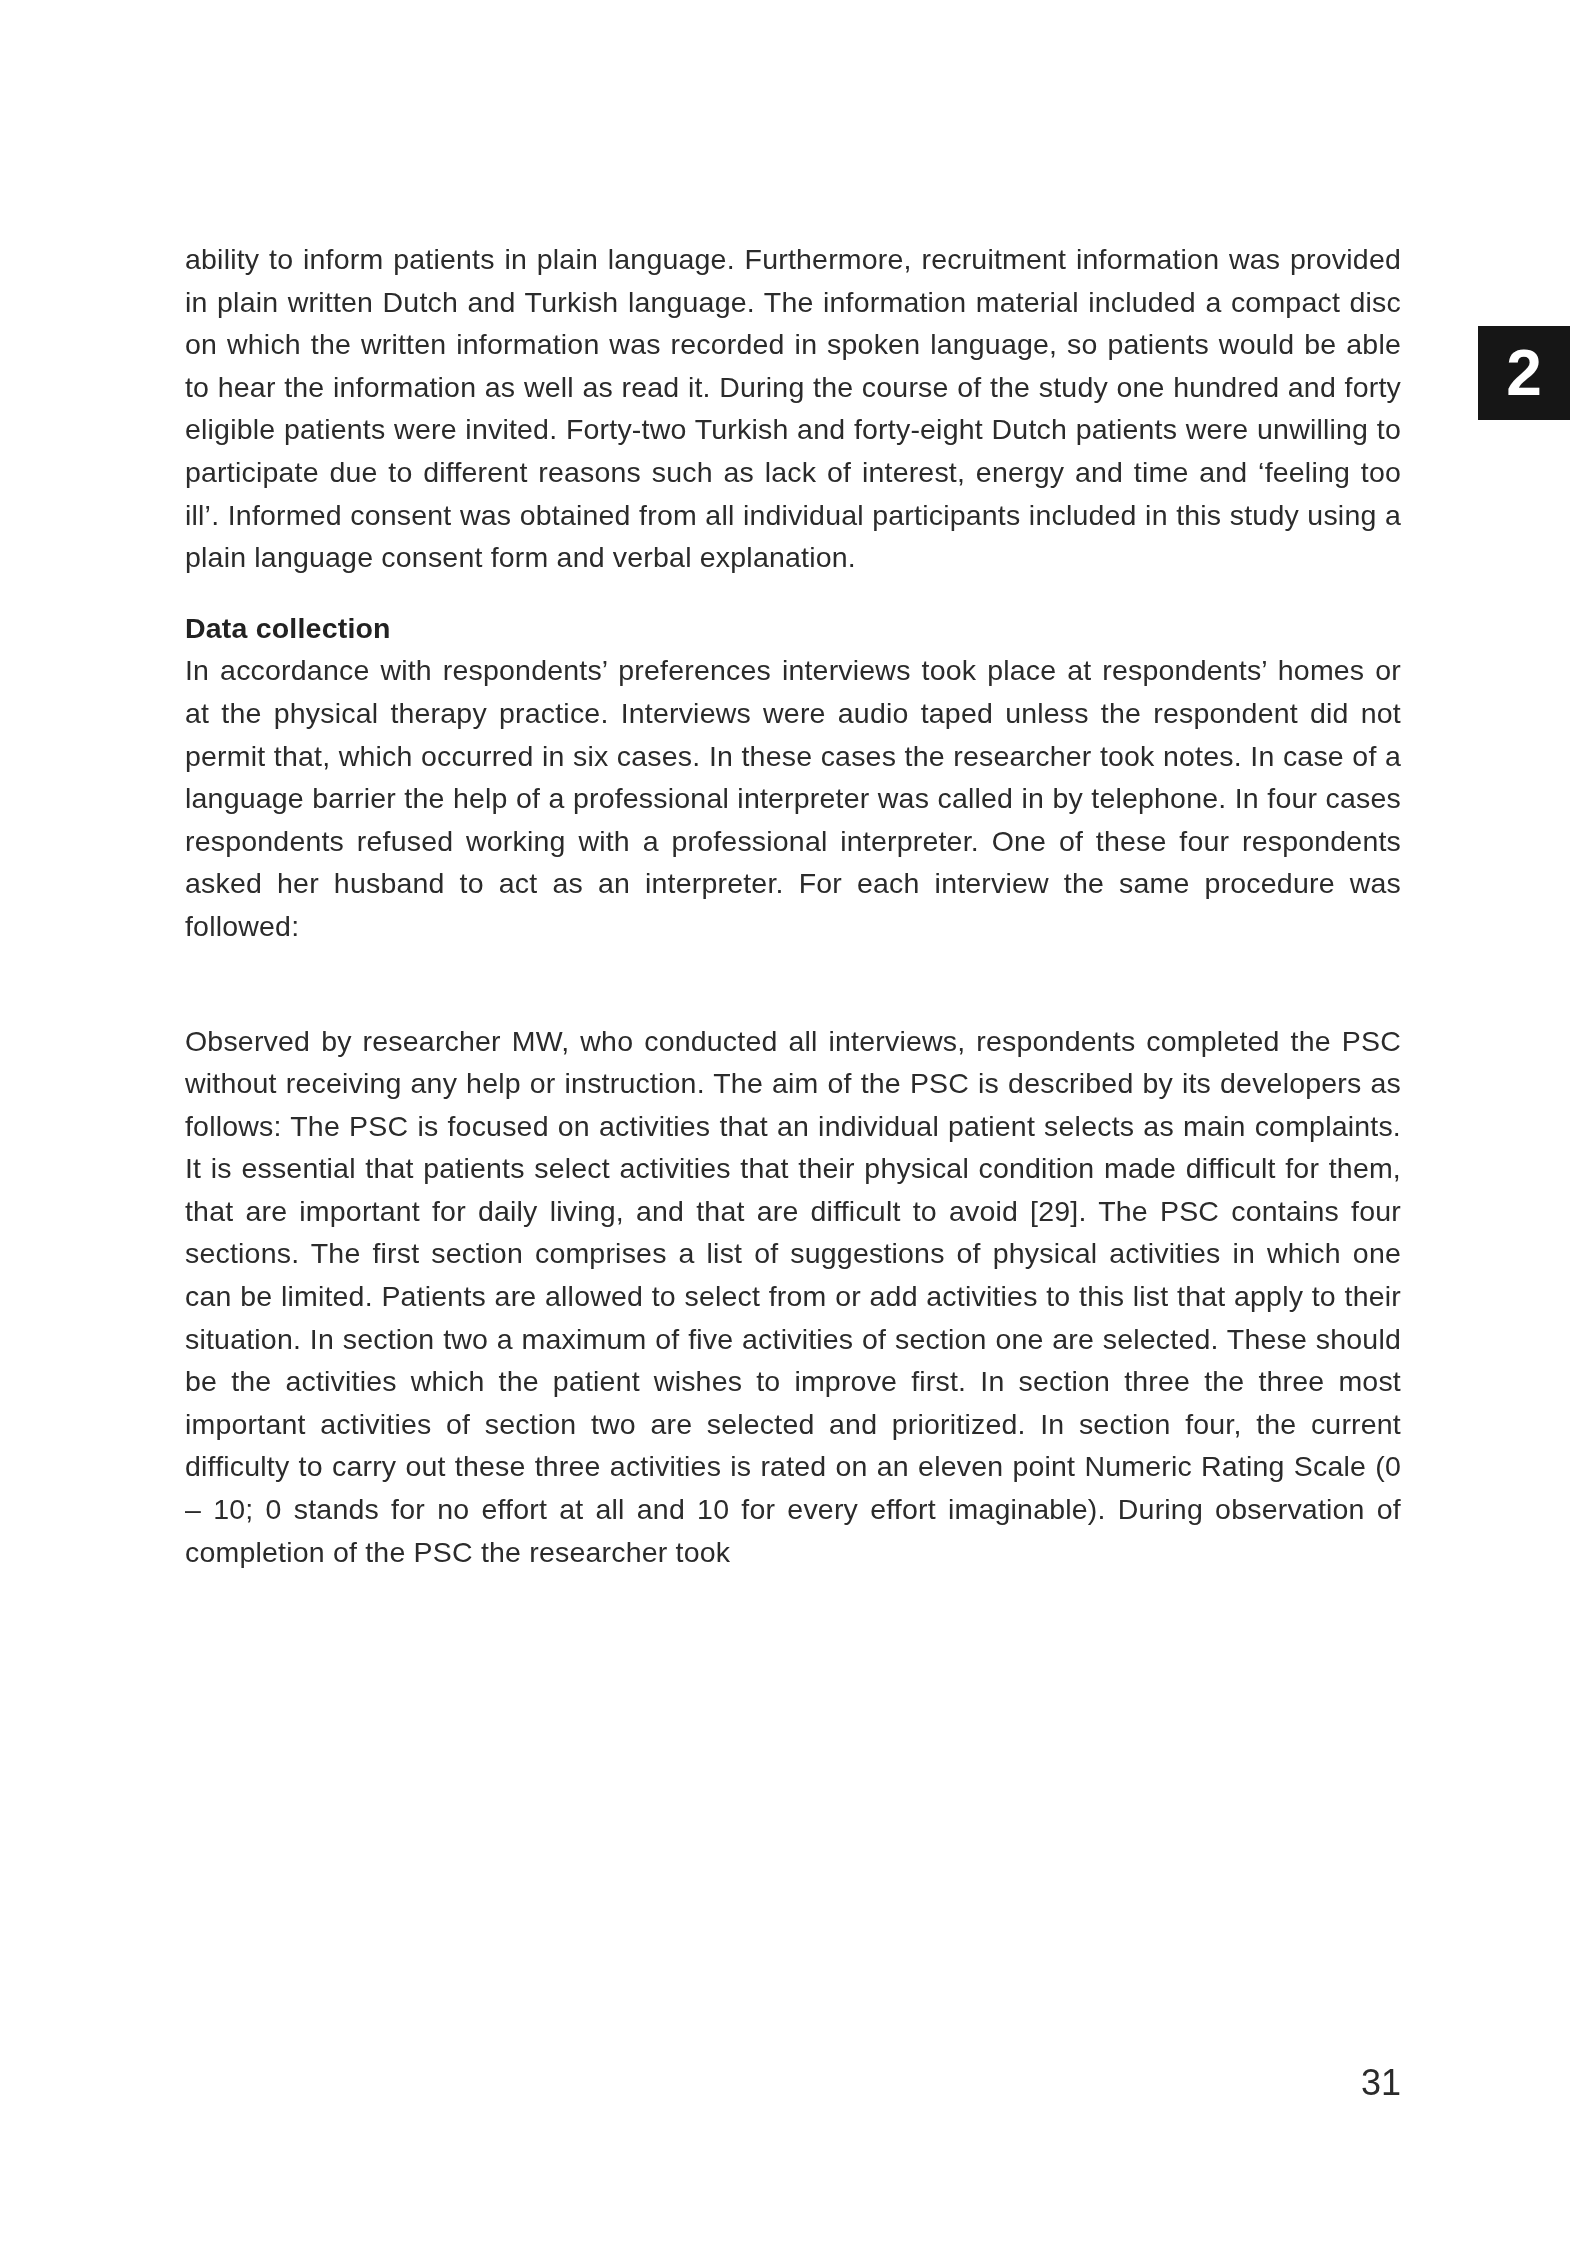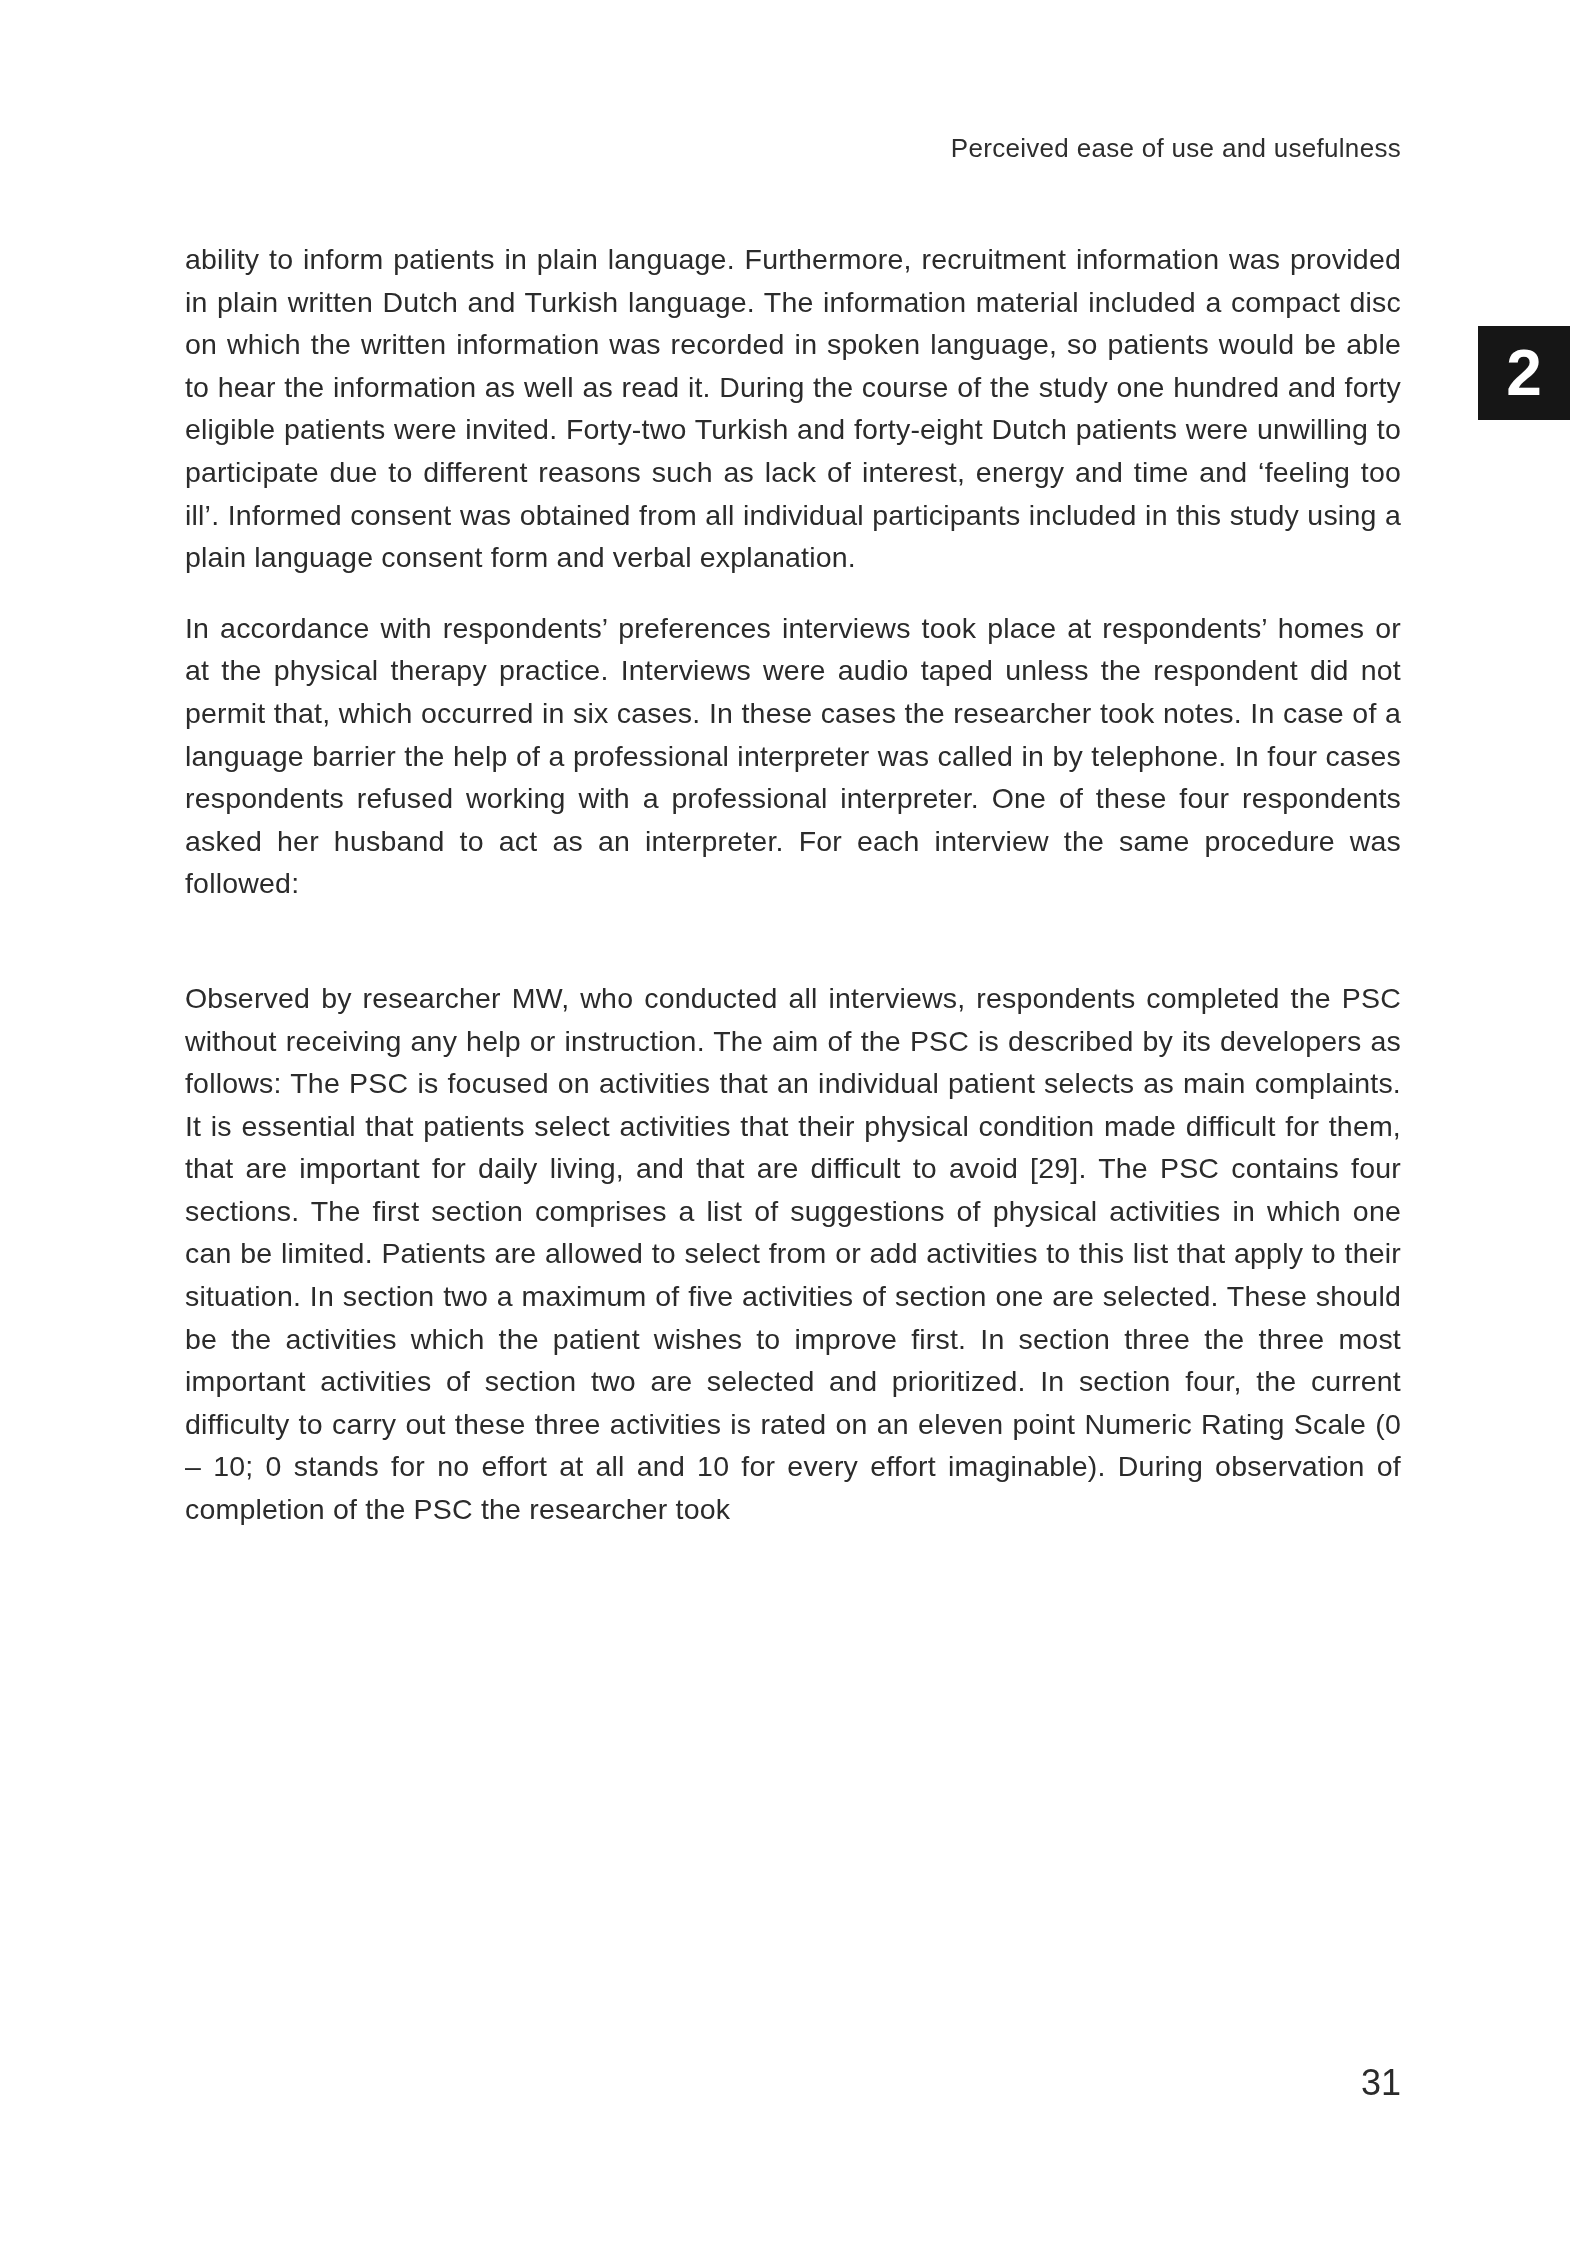--- a/index.html
+++ b/index.html
@@ -66,27 +66,27 @@
     text-align: right;
     font-size: 36px;
     color: #2b2b2b;
   }
 </style>
 </head>
 <body>
 
 <div class="page">
 
-  <div class="running-header">Perceived ease of use and usefulness</div>
 
   <div class="chapter-tab">2</div>
 
   <div class="body-text">
     <p class="justified para-1">ability to inform patients in plain language. Furthermore, recruitment information was provided in plain written Dutch and Turkish language. The information material included a compact disc on which the written information was recorded in spoken language, so patients would be able to hear the information as well as read it. During the course of the study one hundred and forty eligible patients were invited. Forty-two Turkish and forty-eight Dutch patients were unwilling to participate due to different reasons such as lack of interest, energy and time and ‘feeling too ill’. Informed consent was obtained from all individual participants included in this study using a plain language consent form and verbal explanation.</p>
 
+    <h3 class="section-heading">Data collection</h3>
 
     <p class="justified para-2">In accordance with respondents’ preferences interviews took place at respondents’ homes or at the physical therapy practice. Interviews were audio taped unless the respondent did not permit that, which occurred in six cases. In these cases the researcher took notes. In case of a language barrier the help of a professional interpreter was called in by telephone. In four cases respondents refused working with a professional interpreter. One of these four respondents asked her husband to act as an interpreter. For each interview the same procedure was followed:</p>
 
     <p class="justified para-3">Observed by researcher MW, who conducted all interviews, respondents completed the PSC without receiving any help or instruction. The aim of the PSC is described by its developers as follows: The PSC is focused on activities that an individual patient selects as main complaints. It is essential that patients select activities that their physical condition made difficult for them, that are important for daily living, and that are difficult to avoid [29]. The PSC contains four sections. The first section comprises a list of suggestions of physical activities in which one can be limited. Patients are allowed to select from or add activities to this list that apply to their situation. In section two a maximum of five activities of section one are selected. These should be the activities which the patient wishes to improve first. In section three the three most important activities of section two are selected and prioritized. In section four, the current difficulty to carry out these three activities is rated on an eleven point Numeric Rating Scale (0 – 10; 0 stands for no effort at all and 10 for every effort imaginable). During observation of completion of the PSC the researcher took</p>
   </div>
 
   <div class="page-number">31</div>
 
 </div>
 

